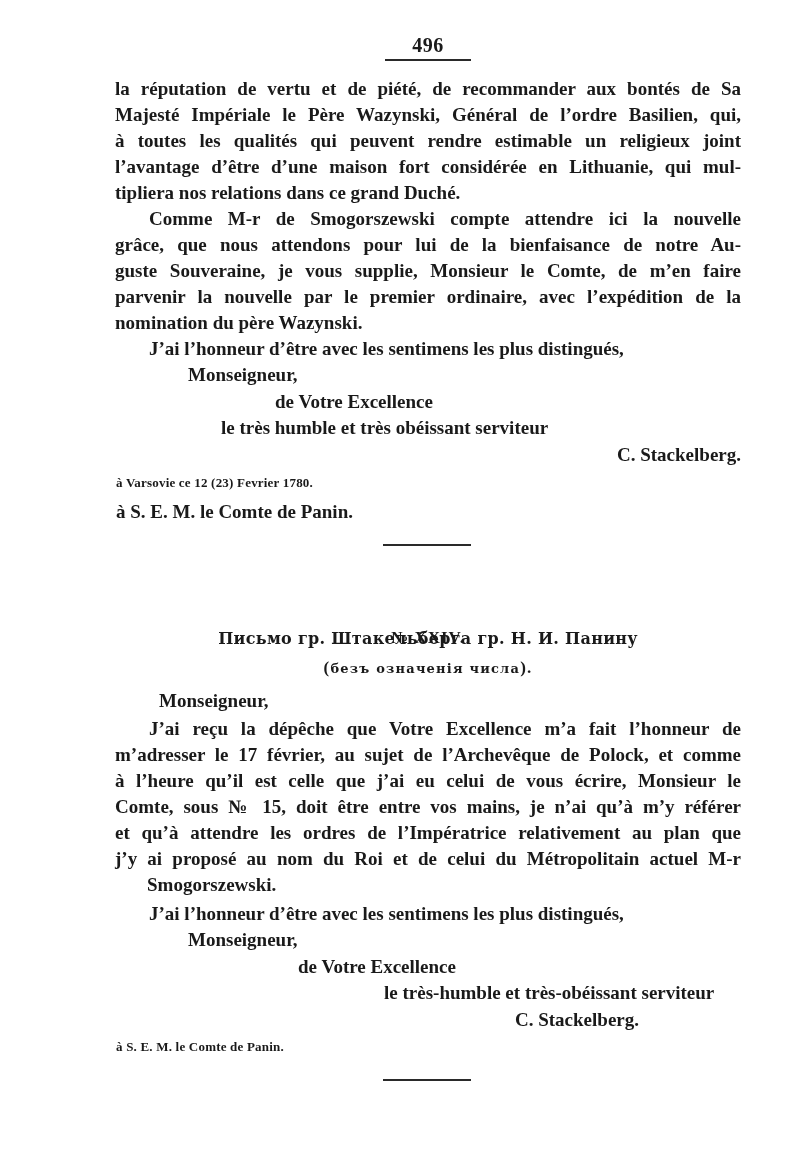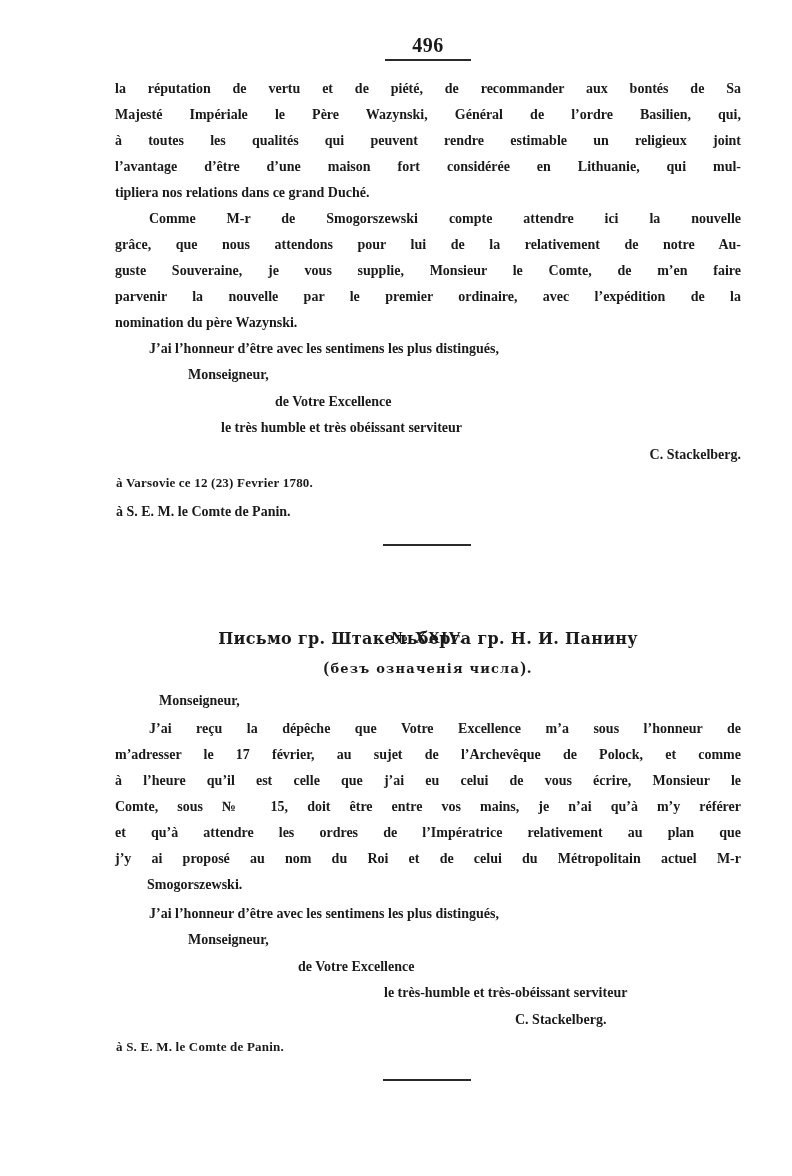--- a/index.html
+++ b/index.html
@@ -34,21 +34,21 @@
   }
   .rule {
     position: absolute;
     height: 2px;
     background: #2a2a2a;
   }
   .line {
     position: absolute;
     left: 0;
     width: 626px;
-    font-size: 14px;
+    font-size: 19px;
     font-weight: bold;
     line-height: 26px;
     height: 26px;
     white-space: nowrap;
     font-family: "Liberation Serif", serif;
   }
   .justify {
     text-align: justify;
     text-align-last: justify;
   }
@@ -88,21 +88,21 @@
   <div class="rule" style="left:270px; top:59px; width:86px; height:2px;"></div>
 
   <div>
     <div class="line justify" style="top:76px;">la réputation de vertu et de piété, de recommander aux bontés de Sa</div>
     <div class="line justify" style="top:102px;">Majesté Impériale le Père Wazynski, Général de l’ordre Basilien, qui,</div>
     <div class="line justify" style="top:128px;">à toutes les qualités qui peuvent rendre estimable un religieux joint</div>
     <div class="line justify" style="top:154px;">l’avantage d’être d’une maison fort considérée en Lithuanie, qui mul-</div>
     <div class="line" style="top:180px;">tipliera nos relations dans ce grand Duché.</div>
 
     <div class="line justify" style="top:206px; left:34px; width:592px;">Comme M-r de Smogorszewski compte attendre ici la nouvelle</div>
-    <div class="line justify" style="top:232px;">grâce, que nous attendons pour lui de la relativement de notre Au-</div>
+    <div class="line justify" style="top:232px;">grâce, que nous attendons pour lui de la bienfaisance de notre Au-</div>
     <div class="line justify" style="top:258px;">guste Souveraine, je vous supplie, Monsieur le Comte, de m’en faire</div>
     <div class="line justify" style="top:284px;">parvenir la nouvelle par le premier ordinaire, avec l’expédition de la</div>
     <div class="line" style="top:310px;">nomination du père Wazynski.</div>
 
     <div class="line" style="top:336px; left:34px; width:auto;">J’ai l’honneur d’être avec les sentimens les plus distingués,</div>
     <div class="line" style="top:362px; left:73px; width:auto;">Monseigneur,</div>
     <div class="line" style="top:389px; left:160px; width:auto;">de Votre Excellence</div>
     <div class="line" style="top:415px; left:106px; width:auto;">le très humble et très obéissant serviteur</div>
     <div class="line" style="top:442px; left:auto; right:0; width:auto;">C. Stackelberg.</div>
 
@@ -114,21 +114,21 @@
 
   <div>
     <div class="line center heading-number" style="top:595px;">№ XXIV.</div>
     <div class="line center heading-ru" style="top:626px;">Письмо гр. Штакельберга гр. Н. И. Панину</div>
     <div class="line center sub-ru" style="top:655px;">
       <span class="paren">(</span><span>безъ означенія числа</span><span class="paren">).</span>
     </div>
 
     <div class="line" style="top:688px; left:44px; width:auto;">Monseigneur,</div>
 
-    <div class="line justify" style="top:716px; left:34px; width:592px;">J’ai reçu la dépêche que Votre Excellence m’a sous l’honneur de</div>
+    <div class="line justify" style="top:716px; left:34px; width:592px;">J’ai reçu la dépêche que Votre Excellence m’a fait l’honneur de</div>
     <div class="line justify" style="top:742px;">m’adresser le 17 février, au sujet de l’Archevêque de Polock, et comme</div>
     <div class="line justify" style="top:768px;">à l’heure qu’il est celle que j’ai eu celui de vous écrire, Monsieur le</div>
     <div class="line justify" style="top:794px;">Comte, sous № 15, doit être entre vos mains, je n’ai qu’à m’y référer</div>
     <div class="line justify" style="top:820px;">et qu’à attendre les ordres de l’Impératrice relativement au plan que</div>
     <div class="line justify" style="top:846px;">j’y ai proposé au nom du Roi et de celui du Métropolitain actuel M-r</div>
     <div class="line" style="top:872px;margin-left:32px;">Smogorszewski.</div>
 
     <div class="line" style="top:901px; left:34px; width:auto;">J’ai l’honneur d’être avec les sentimens les plus distingués,</div>
     <div class="line" style="top:927px; left:73px; width:auto;">Monseigneur,</div>
     <div class="line" style="top:954px; left:183px; width:auto;">de Votre Excellence</div>

